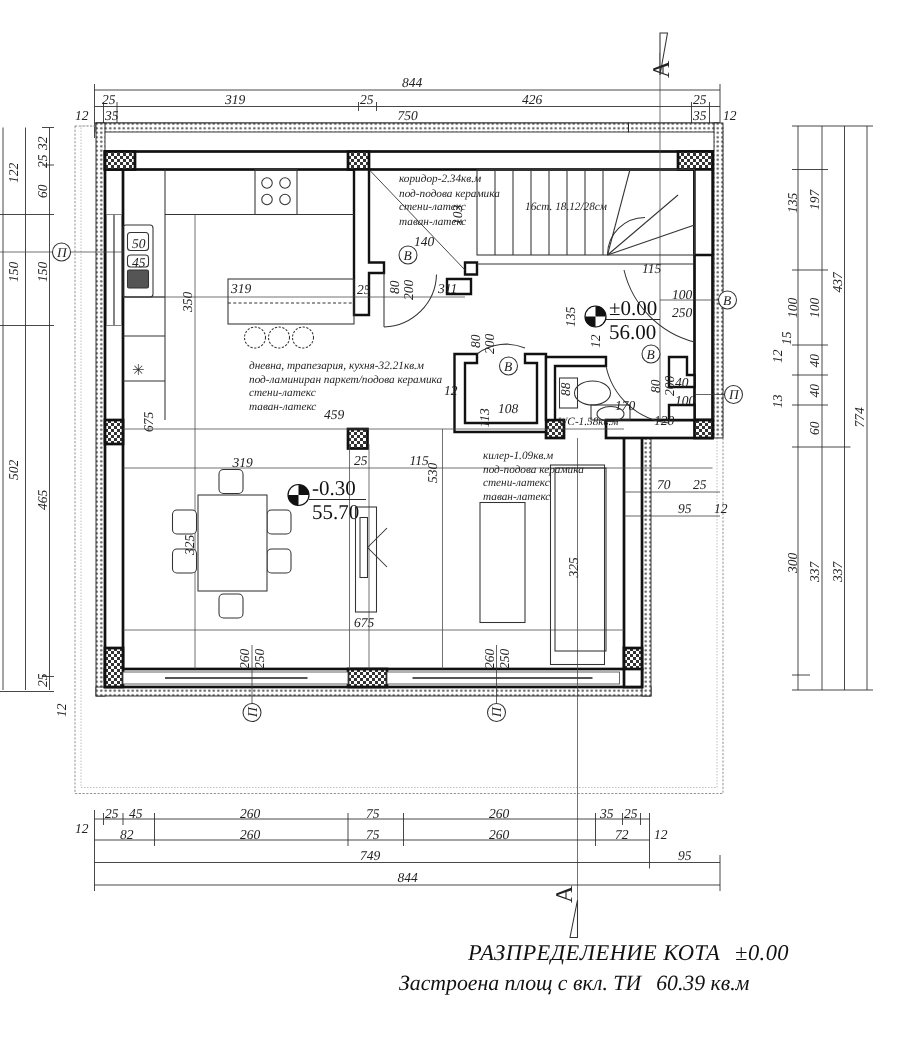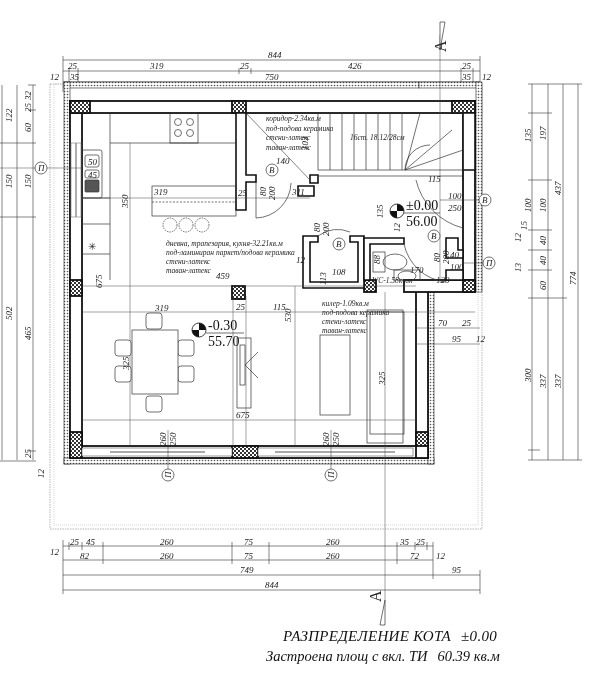--- a/index.html
+++ b/index.html
@@ -4,21 +4,21 @@
 <style>
   html,body{margin:0;padding:0;background:#fff;}
   body{width:610px;height:700px;position:relative;overflow:hidden;font-family:"Liberation Serif",serif;}
   #plan{position:absolute;left:0;top:0;width:610px;height:700px;}
   .dim{font-family:"Liberation Serif",serif;font-style:italic;font-size:9px;fill:#222;}
   .dimv{font-family:"Liberation Serif",serif;font-style:italic;font-size:9px;fill:#222;}
   .note{font-family:"Liberation Serif",serif;font-style:italic;font-size:7.5px;fill:#222;}
   .elev{font-family:"Liberation Serif",serif;font-size:14px;fill:#111;}
   .tag{font-family:"Liberation Serif",serif;font-style:italic;font-size:9px;fill:#222;}
   .secA{font-family:"Liberation Serif",serif;font-size:16px;fill:#222;}
-  .title{position:absolute;left:283px;top:628px;font-family:"Liberation Serif",serif;font-style:italic;font-size:15px;color:#111;letter-spacing:0.3px;}
+  .title{position:absolute;left:312px;top:628px;font-family:"Liberation Serif",serif;font-style:italic;font-size:15px;color:#111;letter-spacing:0.3px;}
   .subtitle{position:absolute;left:266px;top:648px;font-family:"Liberation Serif",serif;font-style:italic;font-size:14.5px;color:#111;}
   .title span,.subtitle span{margin-left:10px;}
 </style>
 </head>
 <body>
 
 <svg id="plan" viewBox="0 0 610 700" xmlns="http://www.w3.org/2000/svg">
   <defs>
     <pattern id="hatch" width="4" height="4" patternUnits="userSpaceOnUse">
       <rect width="4" height="4" fill="#fff"></rect>

